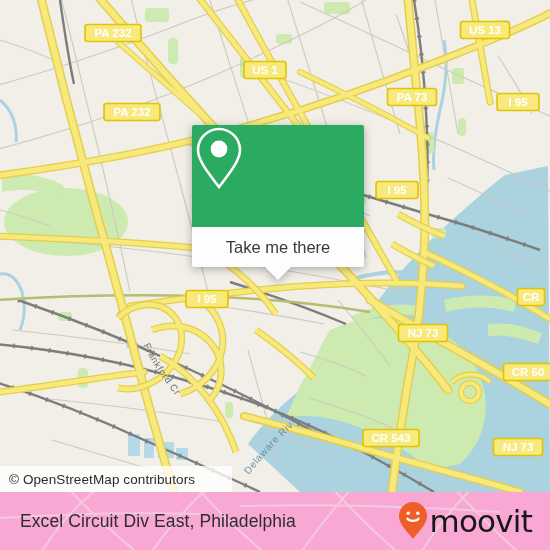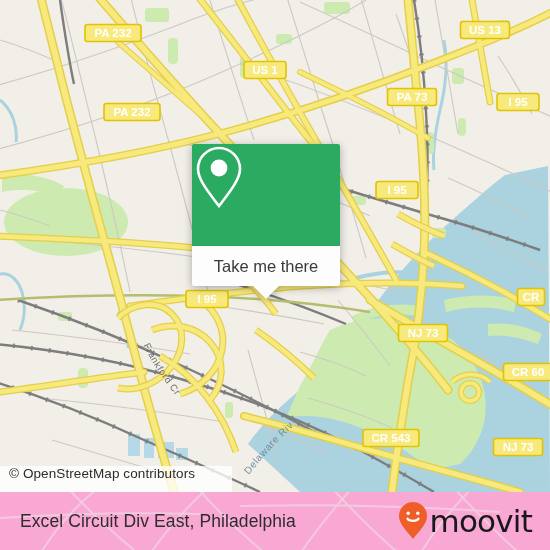--- a/index.html
+++ b/index.html
@@ -11,32 +11,31 @@
   #app{position:relative;width:550px;height:550px;overflow:hidden;background:#fff;}
 
   
   #map{position:absolute;left:0;top:0;width:550px;height:492px;overflow:hidden;background:#f2efe9;}
   #map svg{position:absolute;left:0;top:0;}
 
   
   #attrib{
     position:absolute;left:0;top:466px;width:232px;height:26px;
     background:rgba(255,255,255,0.78);
-    display:flex;
+    display:flex;align-items:center;
     box-sizing:border-box;padding-left:9px;
     font-size:13.5px;color:#2b2b2b;letter-spacing:.1px;
     z-index:30;
   }
 
   
   #card{
-    position:absolute;left:192px;top:125px;width:148px;
+    position:absolute;left:192px;top:125px;width:172px;
     z-index:40;
     filter:drop-shadow(0 2px 4px rgba(0,0,0,0.30));
-    margin-top:19px;
   }
   #card-green{
     height:102px;background:#27ae60;background:#2bab62;
     border-radius:2px 2px 0 0;
     display:flex;align-items:center;justify-content:center;
   }
   #card-green svg{display:block;}
   #card-white{
     height:40px;background:#fdfdfd;
     border-radius:0 0 2px 2px;

